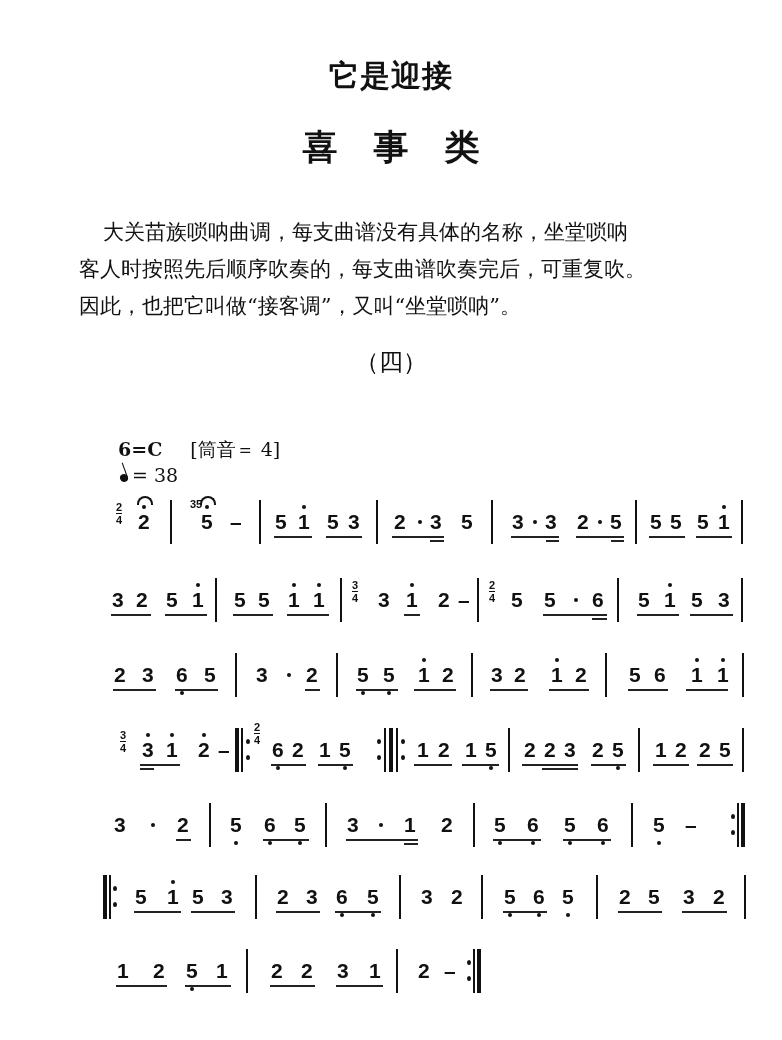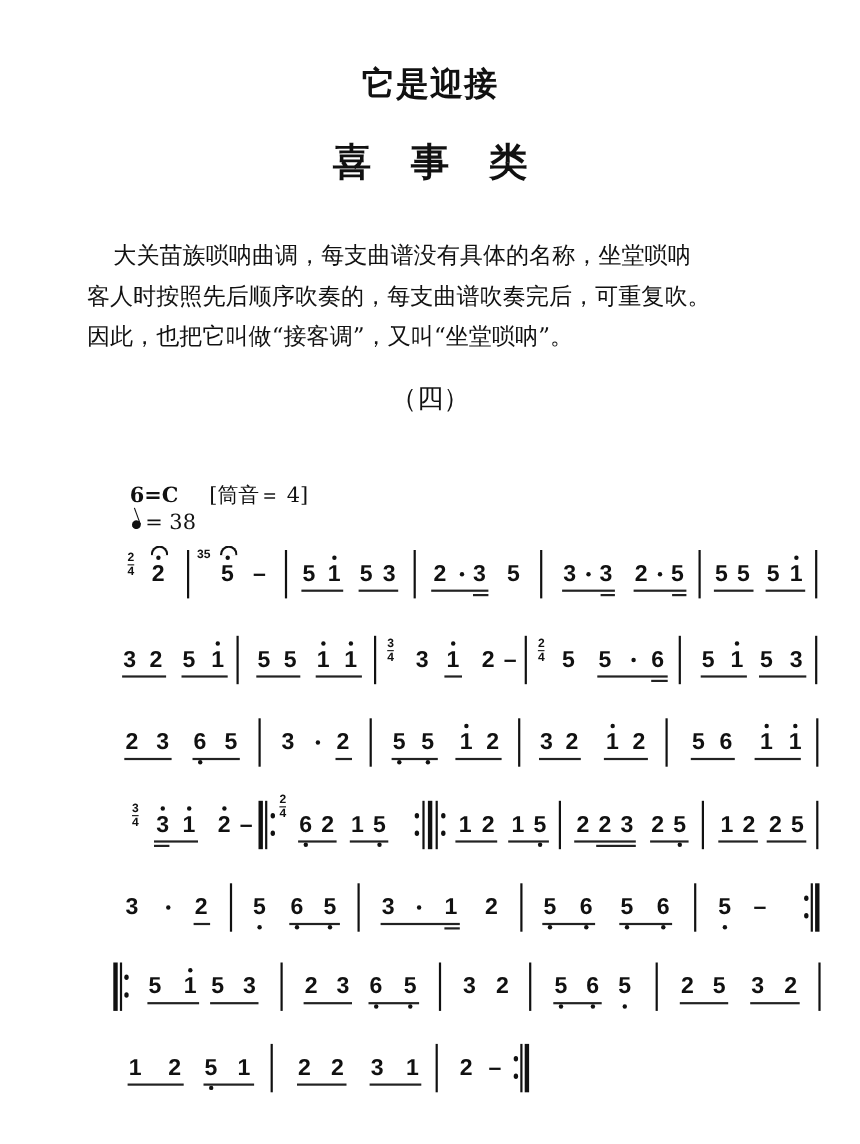--- a/index.html
+++ b/index.html
@@ -49,21 +49,21 @@
 </div>
 <div class="section">（四）</div>
 <div class="key"><span class="k1">6=C</span><span class="drone">[筒音＝ 4]</span></div>
 <div class="tempo"><span class="note"></span><span>= 38</span></div>
 
 <div class="row" style="top:500px;">
   <div class="ts" style="left:82px;"><span>2</span><span class="line"></span><span>4</span></div>
   <div class="fermata" style="left:103px;top:-4px;"></div>
   <div class="n" style="left:104px;"><span>2</span><i class="hi"></i></div>
   <div class="bar" style="left:136px;"></div>
-  <div class="grace" style="left:145px;text-align:right;">35</div>
+  <div class="grace" style="left:156px;text-align:right;">35</div>
   <div class="fermata" style="left:166px;top:-4px;"></div>
   <div class="n" style="left:167px;"><span>5</span><i class="hi"></i></div>
   <div class="dash" style="left:196px;">–</div>
   <div class="bar" style="left:225px;"></div>
   <div class="n" style="left:241px;"><span>5</span></div>
   <div class="n" style="left:264px;"><span>1</span><i class="hi"></i></div>
   <div class="ul" style="left:240px;width:38px;"></div>
   <div class="n" style="left:293px;"><span>5</span></div>
   <div class="n" style="left:314px;"><span>3</span></div>
   <div class="ul" style="left:292px;width:36px;"></div>

